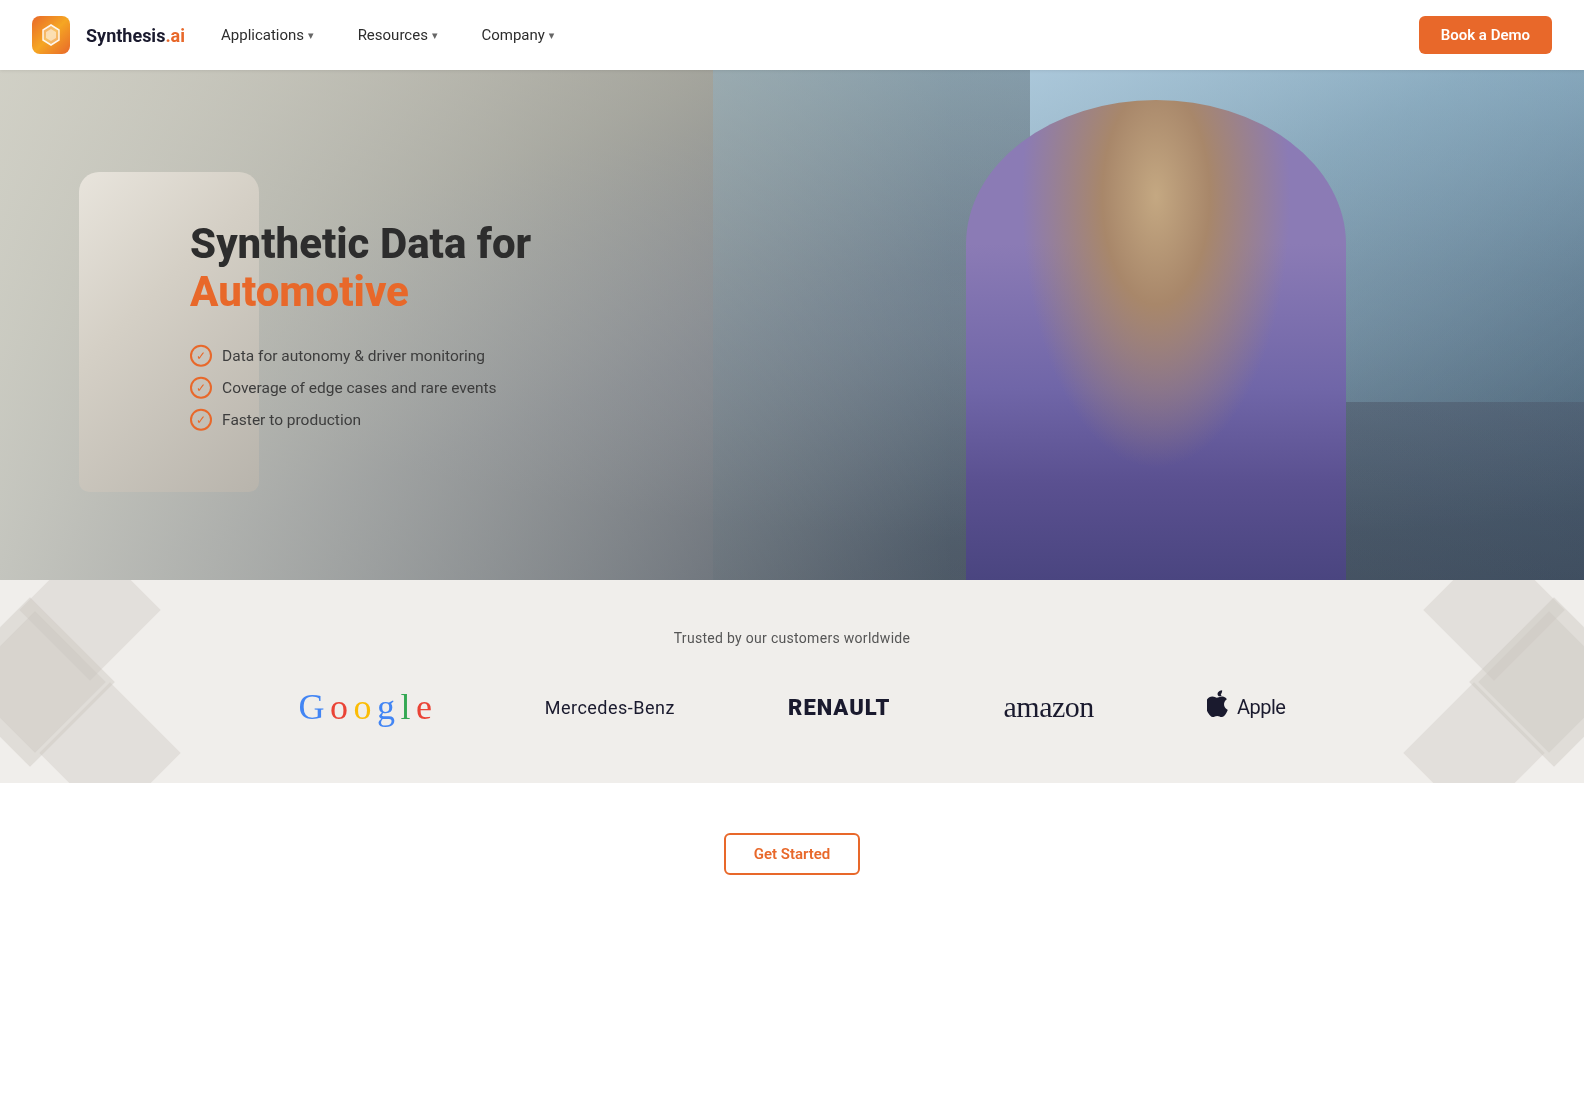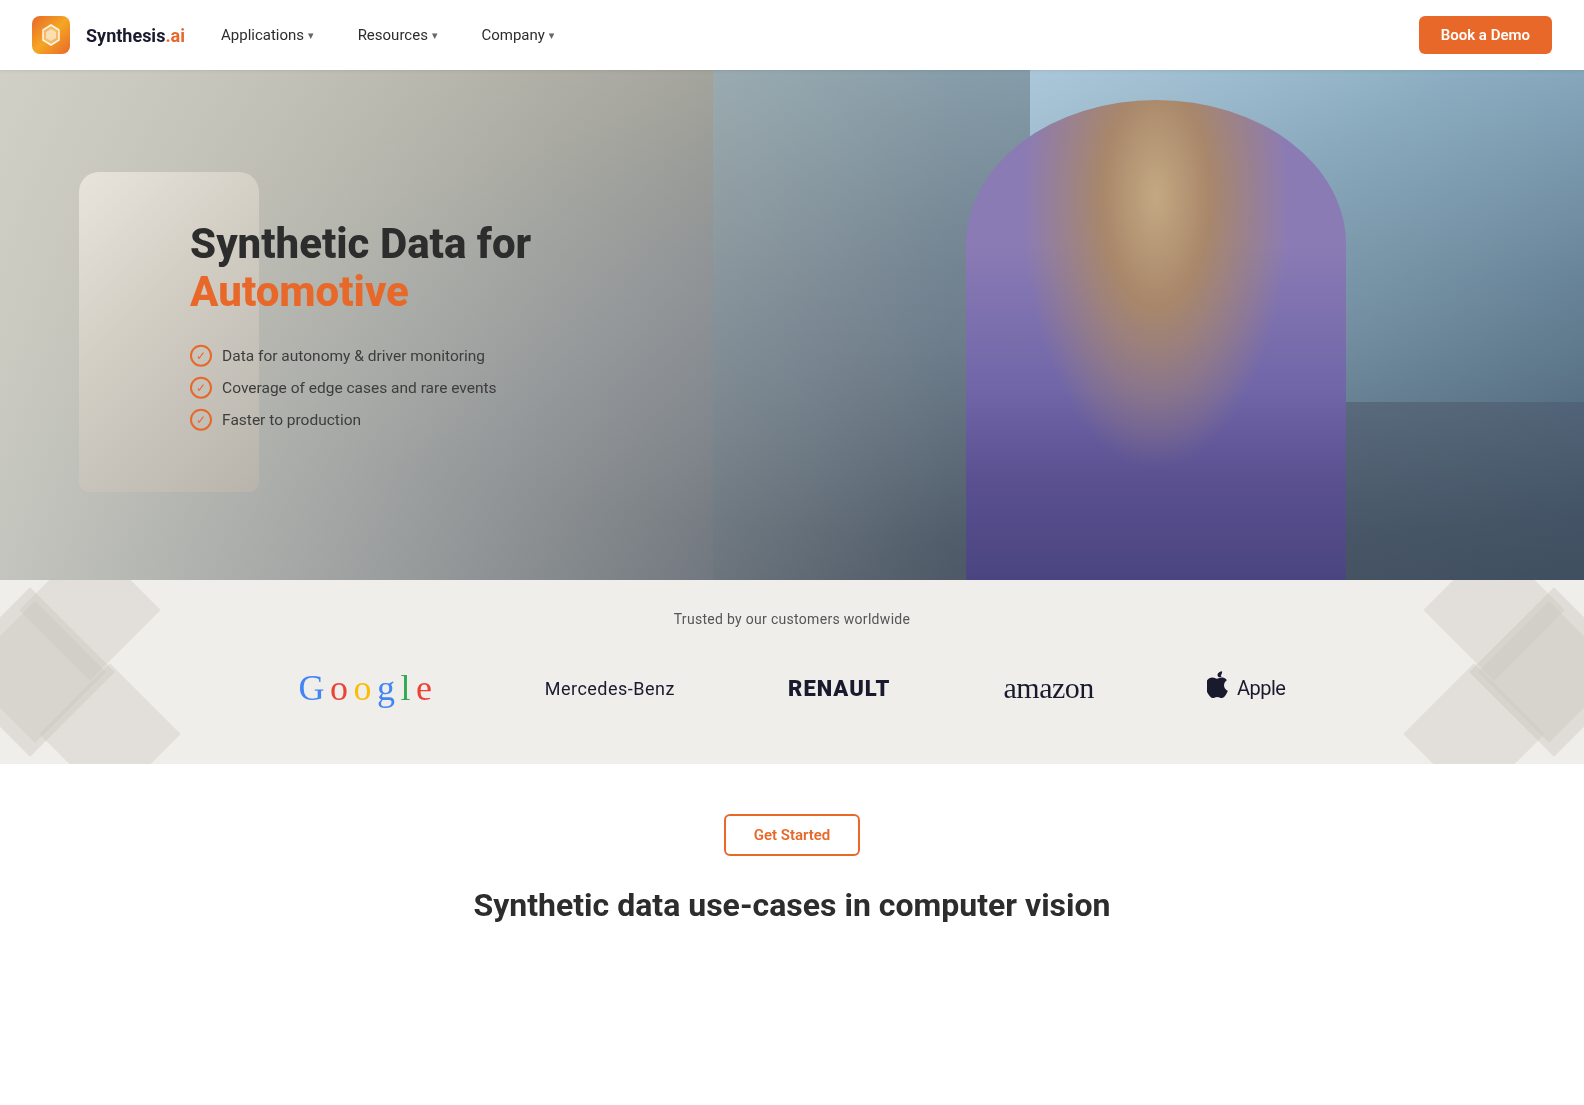--- a/index.html
+++ b/index.html
@@ -122,21 +122,21 @@
     .bullet-check {
       width: 22px; height: 22px; border-radius: 50%;
       border: 2px solid #e8682a; color: #e8682a;
       display: flex; align-items: center; justify-content: center;
       font-size: 12px; flex-shrink: 0;
     }
 
     
     .trusted-section {
       background: #f0eeeb;
-      padding: 31px 60px 55px;
+      padding: 50px 60px 55px;
       position: relative;
       overflow: hidden;
     }
     .trusted-section::before,
     .trusted-section::after {
       content: '';
       position: absolute;
       width: 120px; height: 120px;
       background: rgba(200,195,188,0.4);
       transform: rotate(45deg);
@@ -313,14 +313,13 @@
         </svg>
       </span>
       <span>Apple</span>
     </div>
 
   </div>
 </section>
 
 <section class="bottom-section">
   <a class="btn-get-started" href="#">Get Started</a>
-  <h2 class="bottom-title">Synthetic data use-cases in computer vision</h2>
 </section>
 
 </body></html>

